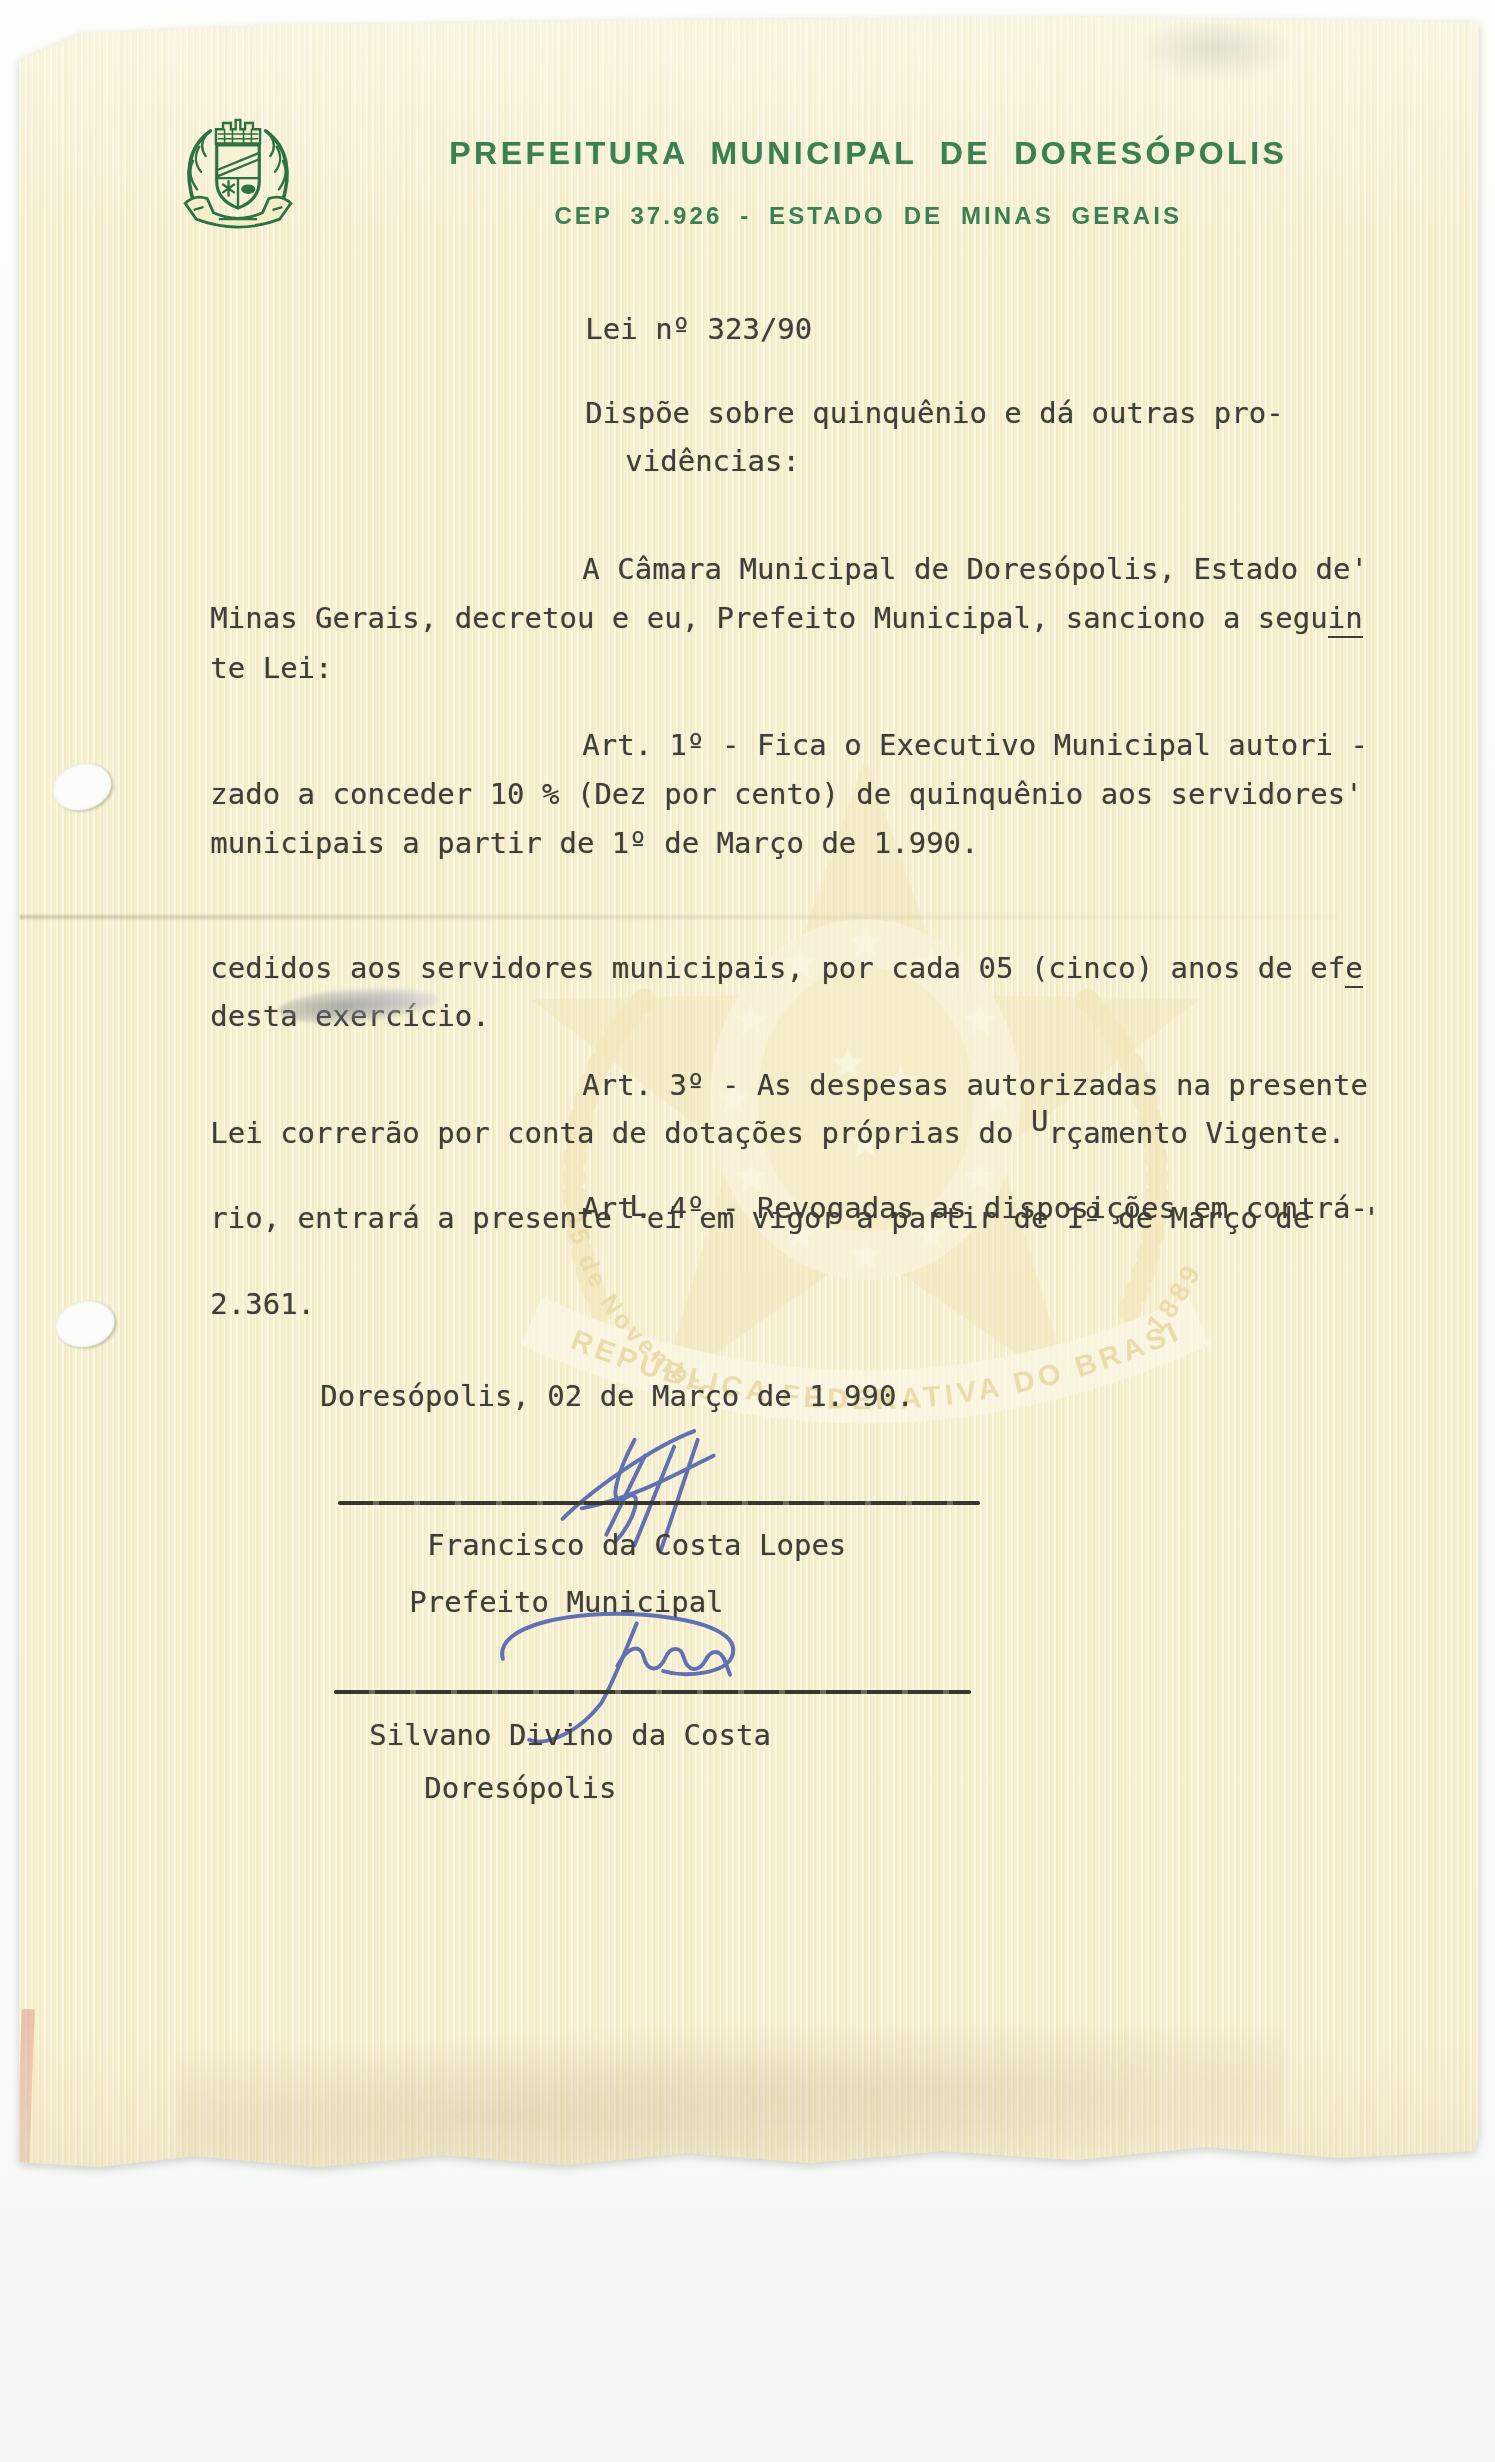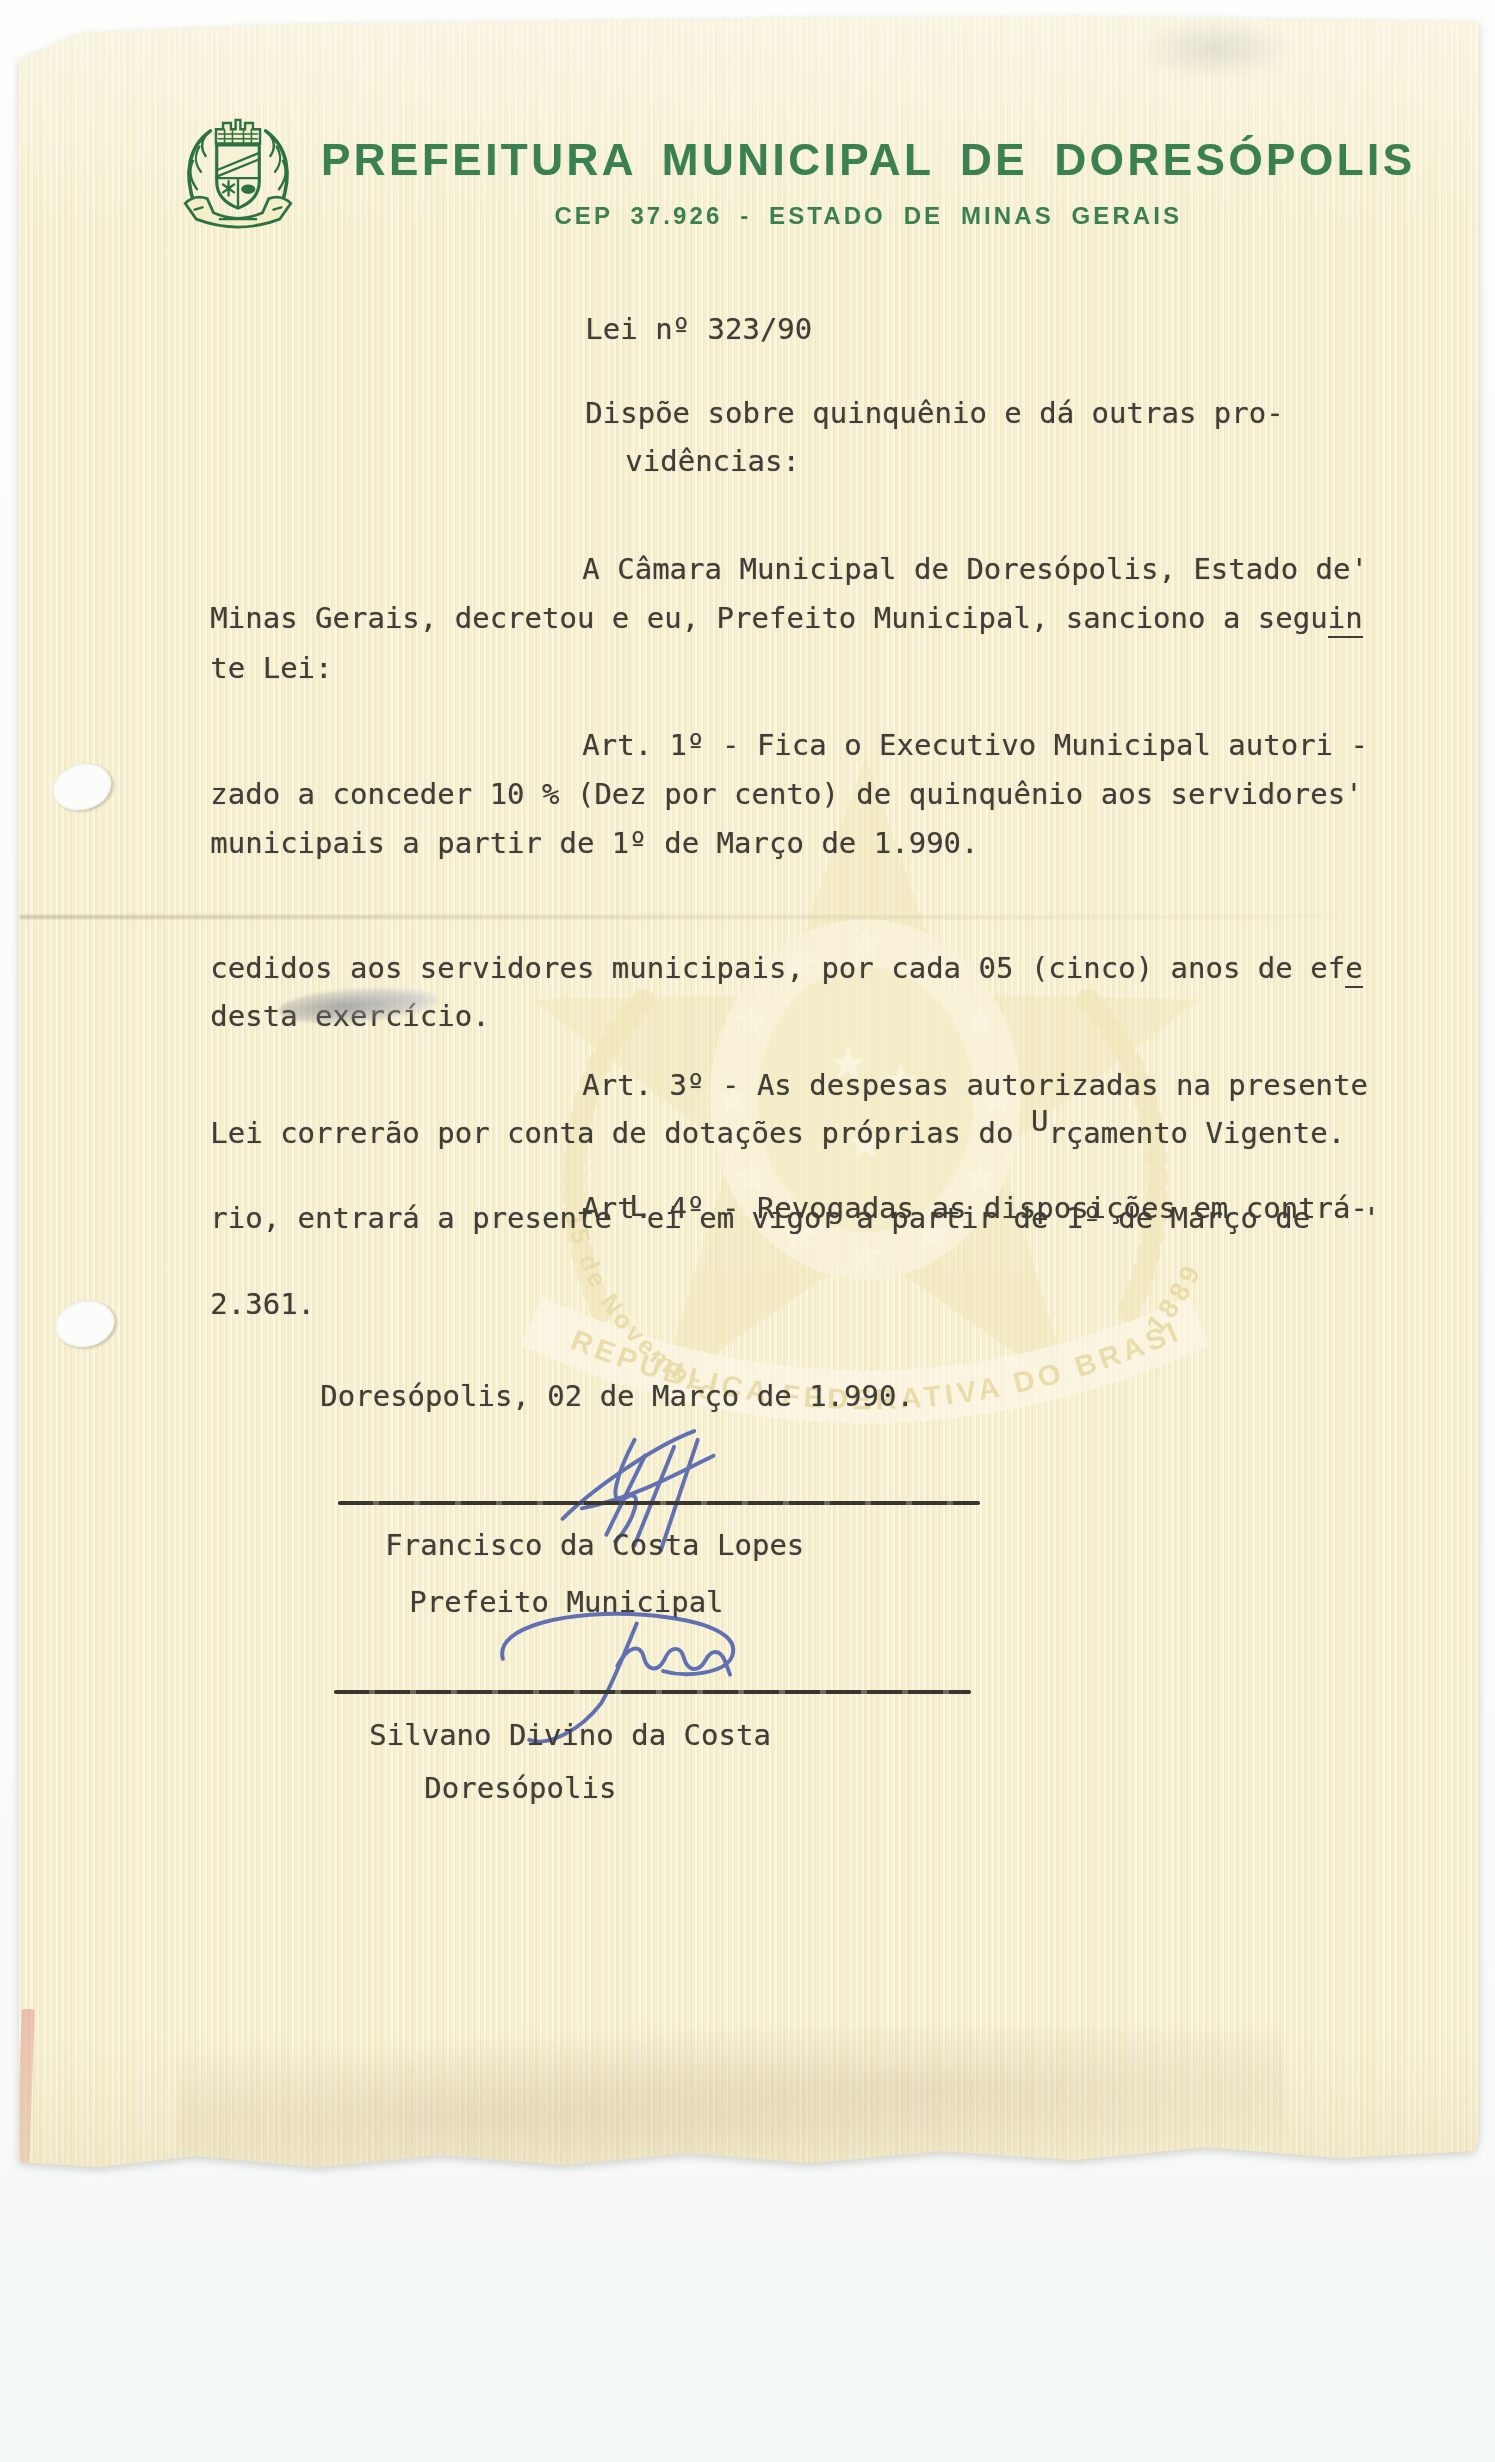--- a/index.html
+++ b/index.html
@@ -15,21 +15,21 @@
         rgba(240,229,192,.45) 1.8px, rgba(240,229,192,.45) 3.5px,
         rgba(248,241,215,.4) 3.5px, rgba(248,241,215,.4) 6.2px),
       #f5eecb;
     clip-path:polygon(0px 46px,62px 19.3px,264px 10.6px,704px 5.3px,1055px 2.6px,1460px 8px,
       1460px 2118px,1455px 2137px,1319px 2144px,1187px 2133px,1055px 2146px,923px 2137px,
       791px 2149px,668px 2139px,545px 2151px,422px 2141px,299px 2153px,176px 2142px,79px 2153px,0px 2148px);
   }
   .tw{position:absolute;font-family:"DejaVu Sans Mono",monospace;font-size:29px;color:#413e37;
       white-space:pre;letter-spacing:0;text-shadow:0 0 0.9px rgba(62,59,50,.55);}
   .title-row{position:absolute;left:220px;top:121px;width:1258px;text-align:center;}
-  .doc-title{font-size:44px;font-weight:bold;letter-spacing:3.5px;word-spacing:10.6px;color:#3a8050;
+  .doc-title{font-size:32px;font-weight:bold;letter-spacing:3.5px;word-spacing:10.6px;color:#3a8050;
       font-family:"Liberation Sans",sans-serif;text-shadow:0 0 0.9px rgba(58,128,80,.4);}
   .doc-sub{position:absolute;left:220px;top:188px;width:1258px;text-align:center;
       font-size:24px;font-weight:bold;letter-spacing:3.1px;word-spacing:8px;color:#3a8050;
       font-family:"Liberation Sans",sans-serif;}
   .uline{border-bottom:2.6px solid currentColor;padding-bottom:0.9px;}
   .raised{display:inline-block;transform:translateY(-12.3px);}
   .smudged{position:relative;}
   .blot{position:absolute;left:260px;top:974px;width:160px;height:35px;border-radius:50%;
       background:
         radial-gradient(ellipse at 40% 50%, rgba(98,102,116,.5), rgba(120,122,132,.22) 55%, transparent 75%),
@@ -152,21 +152,21 @@
         <g fill="none" stroke="#4d5fad" stroke-width="4.5" stroke-linecap="round" opacity=".88">
           <path d="M 48 132 C 80 100 150 50 198 32"></path>
           <path d="M 130 42 C 110 80 98 120 120 108 C 142 94 130 136 108 158"></path>
           <path d="M 142 60 L 98 150"></path>
           <path d="M 175 50 L 130 162"></path>
           <path d="M 202 42 L 160 168"></path>
           <path d="M 70 120 C 130 108 180 80 220 60"></path>
         </g>
       </svg>
       <div class="sig-rule" style="left:319px;top:1487px;width:642px;"></div>
-      <div class="tw" style="left:366px;top:1514px;">Francisco da Costa Lopes</div>
+      <div class="tw" style="left:366px;top:1514px;padding-left:42px;">Francisco da Costa Lopes</div>
       <div class="tw" style="left:390px;top:1571px;">Prefeito Municipal</div>
 
       <svg class="abs" style="left:431px;top:1583px;" width="317" height="150" viewBox="0 0 360 170">
         <g fill="none" stroke="#4d5fad" stroke-width="4.5" stroke-linecap="round" opacity=".88">
           <path d="M 60 70 C 50 32 140 14 220 20 C 295 26 330 44 320 68 C 312 86 270 92 242 84"></path>
           <path d="M 212 30 C 198 64 184 100 172 120 C 148 152 110 170 90 162"></path>
           <path d="M 190 78 C 202 56 216 52 220 68 C 224 84 236 86 244 70 C 250 56 262 54 266 70 C 270 84 282 86 290 72 C 296 60 306 58 312 72 L 318 88"></path>
         </g>
       </svg>
       <div class="sig-rule" style="left:315px;top:1676px;width:637px;"></div>

